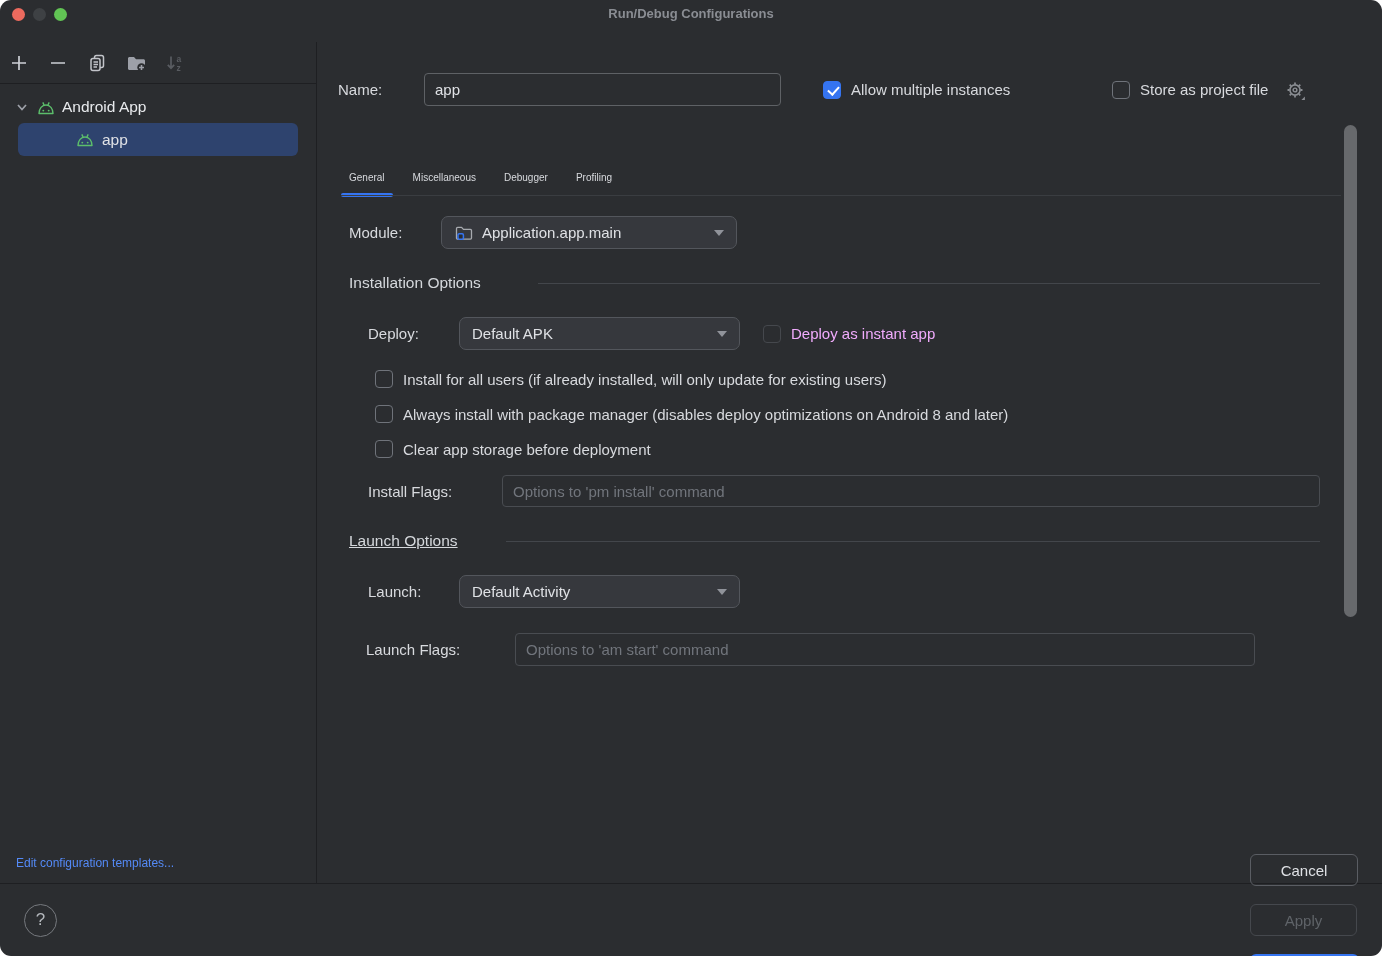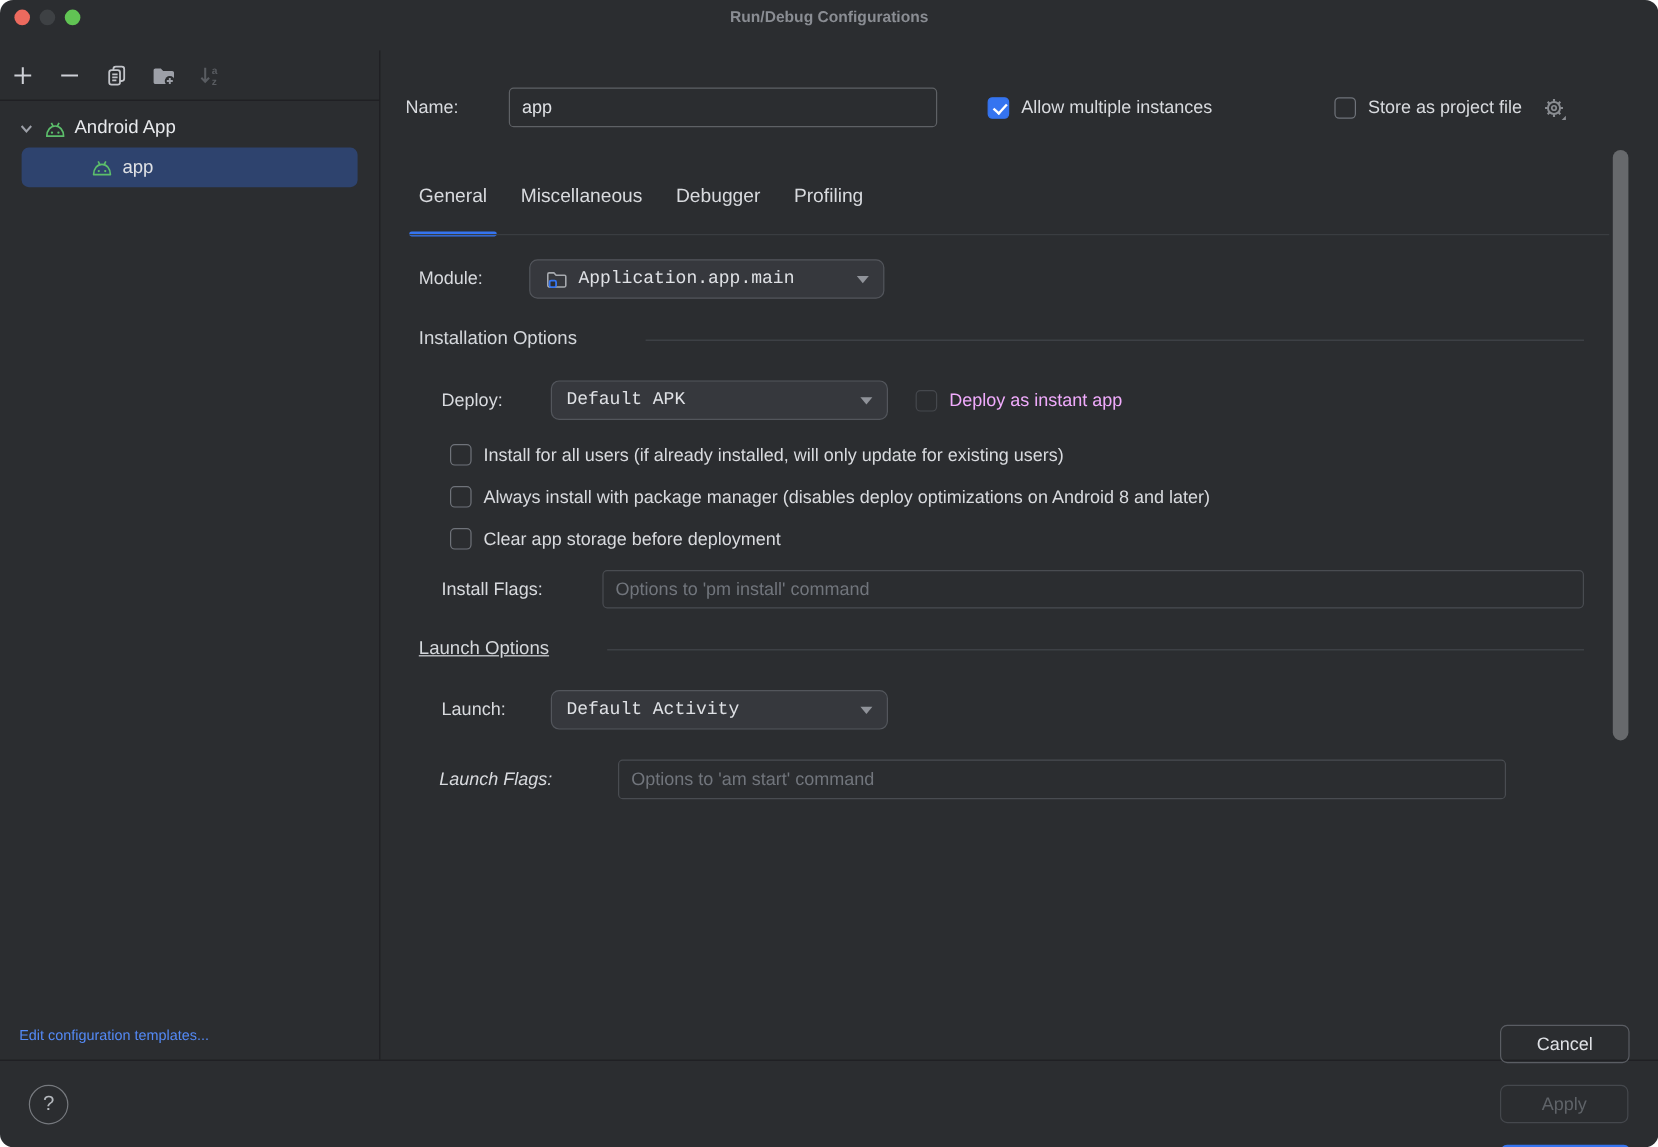--- a/index.html
+++ b/index.html
@@ -37,37 +37,37 @@
   .main { position:absolute; left:317px; top:42px; width:1065px; height:841px; }
   .row { position:absolute; display:flex; align-items:center; }
   .lbl { color:#D8DADE; }
   .text-input { background:transparent; border:1px solid #5E6165; border-radius:4px;
     height:33px; color:#DFE1E5; font-size:15px; font-family:"Liberation Sans",sans-serif;
     padding:0 10px; outline:none; }
   .text-input::placeholder { color:#71757C; }
   .flag-input { border-color:#494C51; }
   .dropdown { background:#36383D; border:1px solid #53565C; border-radius:7px;
     height:33px; display:flex; align-items:center; padding:11px 12px; gap:8px;
-    color:#DFE1E5; cursor:pointer;font-family:Liberation Mono, monospace; }
+    color:#DFE1E5; cursor:pointer; }
   .dropdown .caret { margin-left:auto; width:0; height:0;
     border-left:5.5px solid transparent; border-right:5.5px solid transparent;
     border-top:6px solid #90939A; }
   .checkbox { width:18px; height:18px; border:1.5px solid #6F737A; border-radius:4px;
     flex:0 0 auto; position:relative; cursor:pointer; background:transparent; }
   .checkbox.checked { background:#3574F0; border-color:#3574F0; }
   .checkbox.checked::after { content:""; position:absolute; left:5.5px; top:2px;
     width:5px; height:9px; border-right:2.2px solid #fff; border-bottom:2.2px solid #fff;
     transform:rotate(42deg); }
   .checkbox.disabled { border-color:#45484D; }
   .dis-label { color:#f0abfc; }
   .cb-gap { gap:10px; }
   
   .tabs { position:absolute; left:24px; top:113px; display:flex; }
-  .tab { height:28px; padding:0 8px; margin-right:12px; display:flex; align-items:flex-start;
-    color:#D8DADE; position:relative; cursor:pointer; font-size:16px; }
+  .tab { height:28px; padding:0 8px; margin-right:12px; display:flex; align-items:flex-end;
+    color:#D8DADE; position:relative; cursor:pointer; font-size:10px; }
   .tab.active::after { content:""; position:absolute; left:0; right:0; bottom:-14px;
     height:4px; border-radius:2px; background:#3574F0; }
   .tab-strip { position:absolute; left:24px; width:1000px; top:153px; height:1px;
     background:#3A3D41; }
   .section-hdr { position:absolute; height:22px; display:flex; align-items:center;
     color:#D5D8DC; font-size:15.5px; }
   .section-line { position:absolute; height:1px; background:#43464B; }
   .scroll-thumb { position:absolute; left:1027px; top:83px; width:13px; height:492px;
     background:#67696C; border-radius:7px; }
   
@@ -256,21 +256,21 @@
     <div class="section-line" style="left:189px; right:62px; top:499px;"></div>
 
     <div class="row" style="left:51px; top:533px; height:33px;">
       <span class="lbl">Launch:</span>
     </div>
     <div class="dropdown" style="position:absolute; left:142px; top:533px; width:281px;">
       <span>Default Activity</span>
       <span class="caret"></span>
     </div>
 
-    <div class="row" style="left:49px; top:591px; height:33px;font-style:italic;">
+    <div class="row" style="left:49px; top:591px; height:33px;">
       <span class="lbl">Launch Flags:</span>
     </div>
     <input class="text-input flag-input" style="position: absolute; left: 198px; top: 591px; width: 740px; height: 33px;" placeholder="Options to 'am start' command">
 
     <div class="scroll-thumb"></div>
   </div>
 
   <div class="footer">
     <div class="help-btn">
       <span>?</span>

